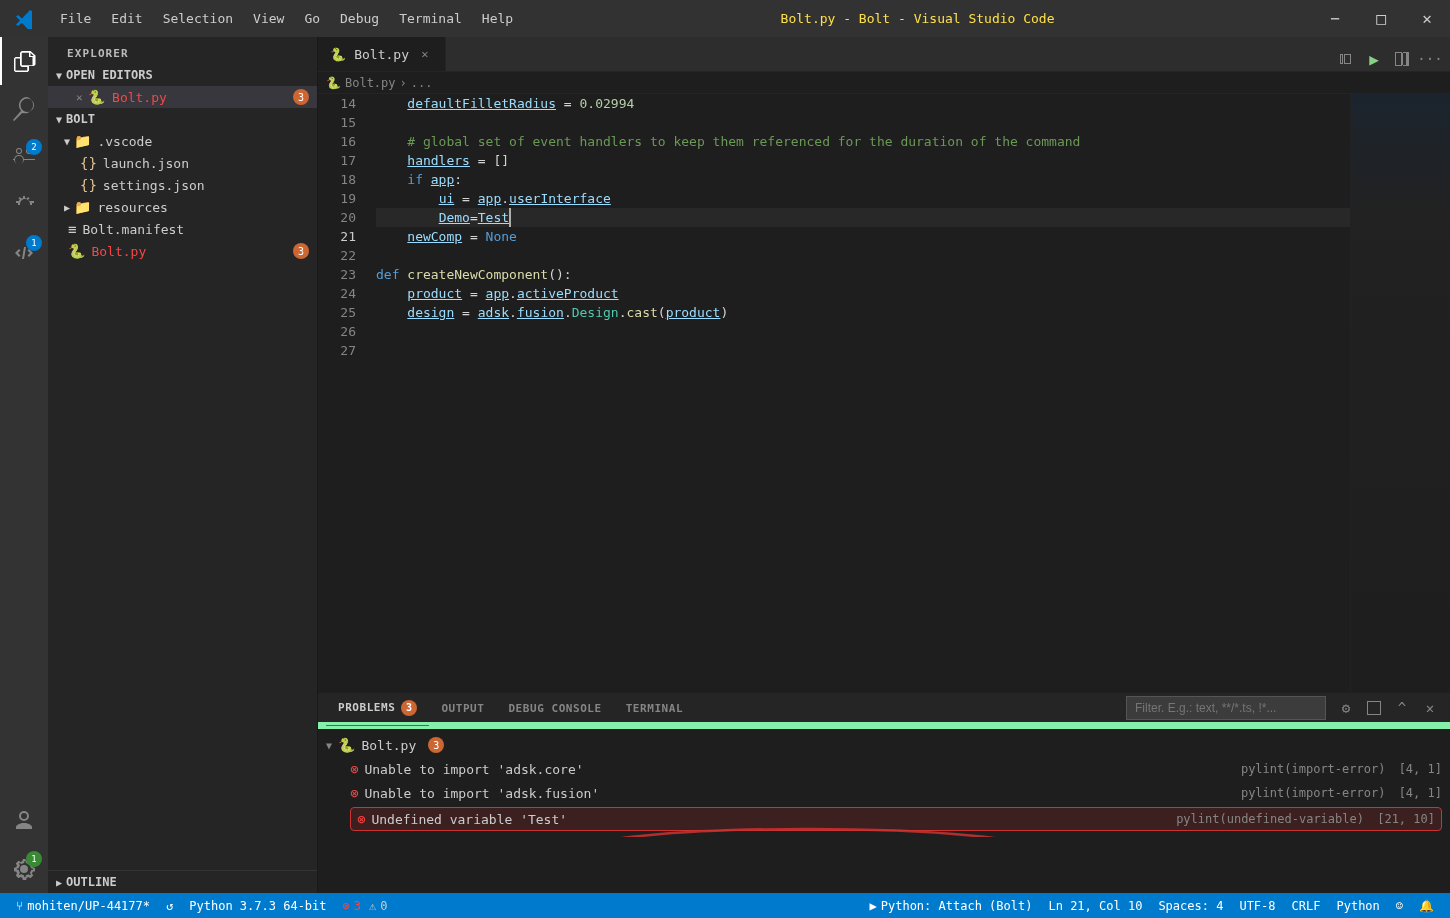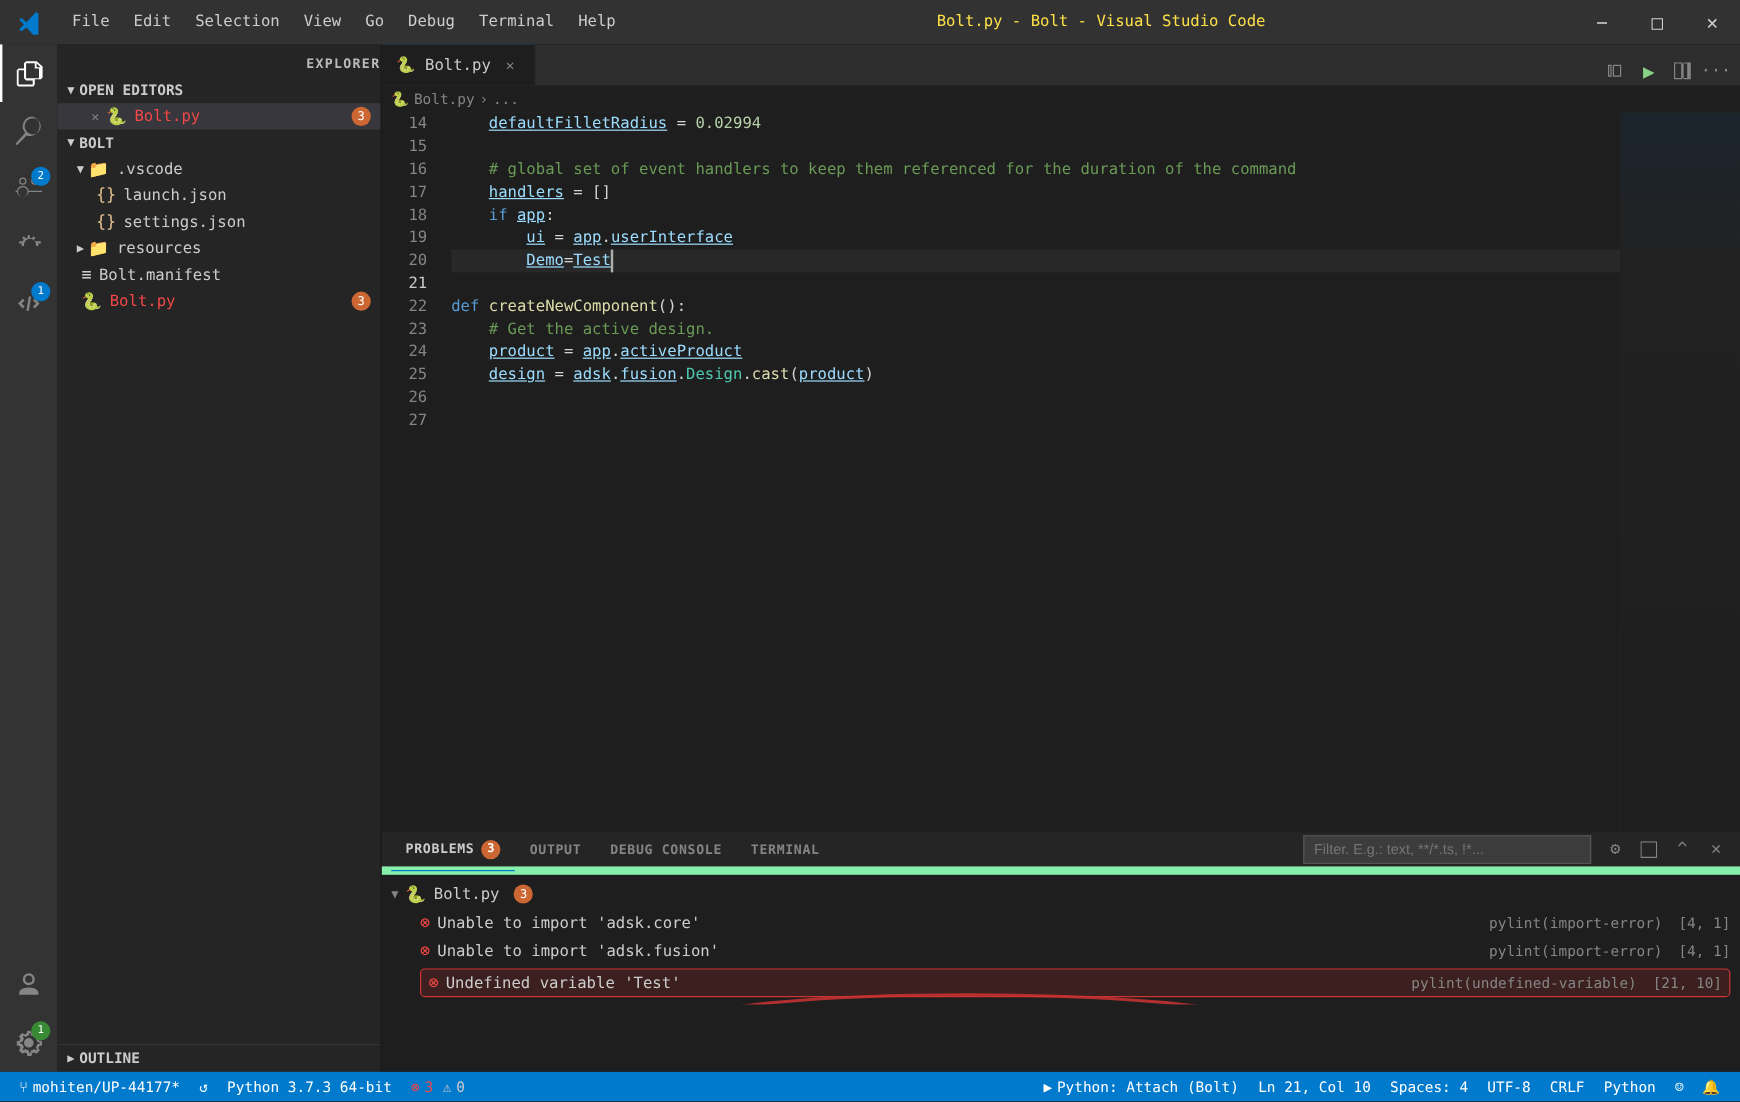--- a/index.html
+++ b/index.html
@@ -118,27 +118,26 @@
 
     
     .sidebar {
       width: 270px;
       background: #252526;
       display: flex;
       flex-direction: column;
       border-right: 1px solid #191919;
     }
     .sidebar-header {
-      padding: 10px 0 4px;
+      padding: 10px 19px 4px;
       font-size: 11px;
       font-weight: bold;
       color: #bbbbbb;
       letter-spacing: 0.1em;
       text-transform: uppercase;
-      text-align: right;
     }
     .section-header {
       display: flex;
       align-items: center;
       padding: 4px 8px;
       cursor: pointer;
       font-size: 12px;
       font-weight: bold;
       color: #cccccc;
     }
@@ -382,21 +381,21 @@
       border-radius: 3px;
       font-size: 14px;
     }
     .filter-input {
       background: #3c3c3c;
       border: 1px solid #555;
       color: #cccccc;
       padding: 2px 8px;
       font-size: 12px;
       height: 24px;
-      width: 240px;
+      width: 200px;
       margin-right: 4px;
     }
 
     
     .problems-list {
       padding: 4px 0;
       overflow-y: auto;
     }
     .problem-file-row {
       display: flex;
@@ -636,23 +635,23 @@
         <div class="line-num">27</div>
       </div>
       <div class="code-content">
         <div class="code-line">    <span class="var">defaultFilletRadius</span> <span class="op">=</span> <span class="num">0.02994</span></div>
         <div class="code-line">&nbsp;</div>
         <div class="code-line">    <span class="cm"># global set of event handlers to keep them referenced for the duration of the command</span></div>
         <div class="code-line">    <span class="var">handlers</span> <span class="op">= []</span></div>
         <div class="code-line">    <span class="kw">if</span> <span class="var">app</span>:</div>
         <div class="code-line">        <span class="var">ui</span> = <span class="var">app</span>.<span class="var">userInterface</span></div>
         <div class="code-line active-line">        <span class="var">Demo</span>=<span class="var">Test</span><span class="cursor"> </span></div>
+        <div class="code-line">    <span class="var">newComp</span> = <span class="none-kw">None</span></div>
         <div class="code-line">&nbsp;</div>
         <div class="code-line"><span class="kw">def</span> <span class="fn">createNewComponent</span>():</div>
-        <div class="code-line">    <span class="cm"># Get the active design.</span></div>
         <div class="code-line">    <span class="var">product</span> = <span class="var">app</span>.<span class="var">activeProduct</span></div>
         <div class="code-line">    <span class="var">design</span> = <span class="var">adsk</span>.<span class="var">fusion</span>.<span class="cls">Design</span>.<span class="fn">cast</span>(<span class="var">product</span>)</div>
       </div>
 
       <div class="minimap">
         <div class="minimap-content" style="background: linear-gradient(to bottom, #1a2a3a 0%, #252526 20%, #1e1e1e 100%); opacity:0.8;">
         </div>
       </div>
     </div>
 

